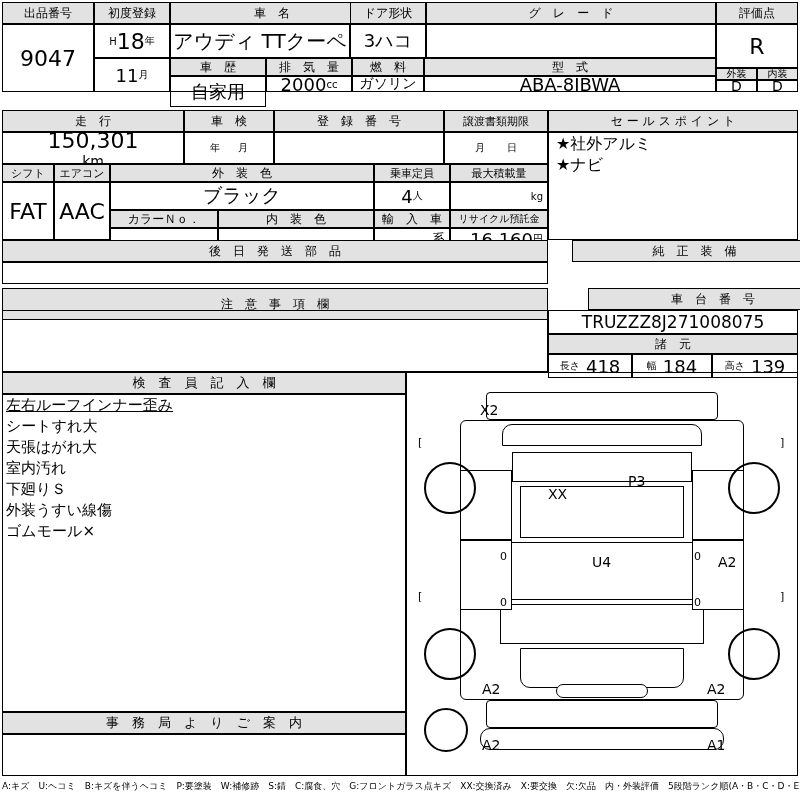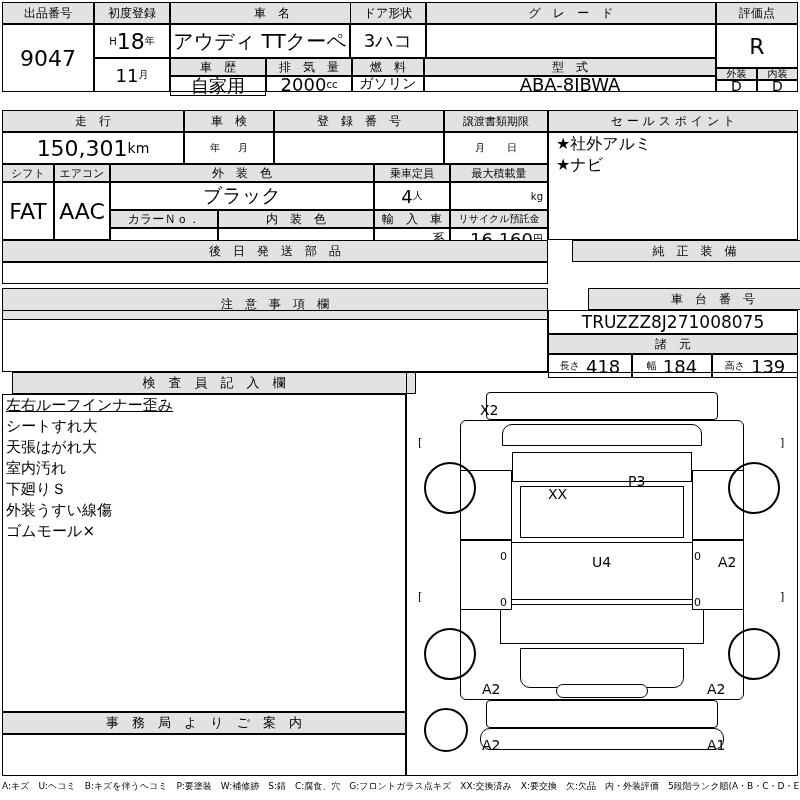--- a/index.html
+++ b/index.html
@@ -67,36 +67,36 @@
   <div class="cell val" style="left:426px; top:24px; width:290px; height:34px;"></div>
 
   <div class="cell hdr lbl" style="left:716px; top:2px; width:82px; height:22px;font-family:Liberation Serif, serif;">評価点</div>
   <div class="cell vbig" style="left:716px; top:24px; width:82px; height:44px;">R</div>
   <div class="cell hdr small" style="left:716px; top:68px; width:41px; height:12px;">外装</div>
   <div class="cell hdr small" style="left:757px; top:68px; width:41px; height:12px;">内装</div>
   <div class="cell val" style="left:716px; top:80px; width:41px; height:12px; font-size:14px;">D</div>
   <div class="cell val" style="left:757px; top:80px; width:41px; height:12px; font-size:14px;">D</div>
 
   <div class="cell hdr lbl" style="left:170px; top:58px; width:96px; height:18px;">車　歴</div>
-  <div class="cell val" style="left:170px; top:76px; width:96px; height:20px;">自家用</div>
+  <div class="cell val" style="left:170px; top:76px; width:96px; height:31px;">自家用</div>
 
   <div class="cell hdr lbl" style="left:266px; top:58px; width:86px; height:18px;">排　気　量</div>
   <div class="cell" style="left:266px; top:76px; width:86px; height:16px;">
     <span class="val">2000</span>
     <span class="sub">cc</span>
   </div>
 
   <div class="cell hdr lbl" style="left:352px; top:58px; width:72px; height:18px;">燃　料</div>
   <div class="cell val" style="left:352px; top:76px; width:72px; height:16px; font-size:14px;">ガソリン</div>
 
   <div class="cell hdr lbl" style="left:424px; top:58px; width:292px; height:18px;">型　式</div>
   <div class="cell val" style="left:424px; top:76px; width:292px; height:16px;">ABA-8JBWA</div>
 
   <div class="cell hdr lbl" style="left:2px; top:110px; width:182px; height:22px;">走　行</div>
-  <div class="cell" style="left:2px; top:132px; width:182px; height:32px;">
+  <div class="cell" style="left:2px; top:132px; width:182px; height:32px;flex-direction:column;">
     <span class="vbig">150,301</span>
     <span class="val" style="font-size:14px;">km</span>
   </div>
 
   <div class="cell hdr lbl" style="left:184px; top:110px; width:90px; height:22px;">車　検</div>
   <div class="cell" style="left:184px; top:132px; width:90px; height:32px;">
     <span class="sub" style="margin-right:18px;">年</span>
     <span class="sub">月</span>
   </div>
 
@@ -164,21 +164,21 @@
   </div>
   <div class="cell" style="left:632px; top:354px; width:80px; height:24px;">
     <span class="small">幅</span>
     <span class="val" style="margin-left:6px;">184</span>
   </div>
   <div class="cell" style="left:712px; top:354px; width:86px; height:24px;">
     <span class="small">高さ</span>
     <span class="val" style="margin-left:6px;">139</span>
   </div>
 
-  <div class="cell hdr lbl" style="left:12px; top:372px; width:404px; height:22px; font-size:13px;">検　査　員　記　入　欄</div>
+  <div class="cell hdr lbl" style="left:2px; top:372px; width:404px; height:22px; font-size:13px;">検　査　員　記　入　欄</div>
   <div class="cell" style="left:2px; top:394px; width:404px; height:318px;"></div>
   <div class="freeTxt u" style="left:6px; top:396px;">左右ルーフインナー歪み</div>
   <div class="freeTxt" style="left:6px; top:417px;">シートすれ大</div>
   <div class="freeTxt" style="left:6px; top:438px;">天張はがれ大</div>
   <div class="freeTxt" style="left:6px; top:459px;">室内汚れ</div>
   <div class="freeTxt" style="left:6px; top:480px;">下廻りＳ</div>
   <div class="freeTxt" style="left:6px; top:501px;">外装うすい線傷</div>
   <div class="freeTxt" style="left:6px; top:522px;">ゴムモール×</div>
 
   <div class="cell hdr lbl" style="left:2px; top:712px; width:404px; height:22px; font-size:13px;">事　務　局　よ　り　ご　案　内</div>

